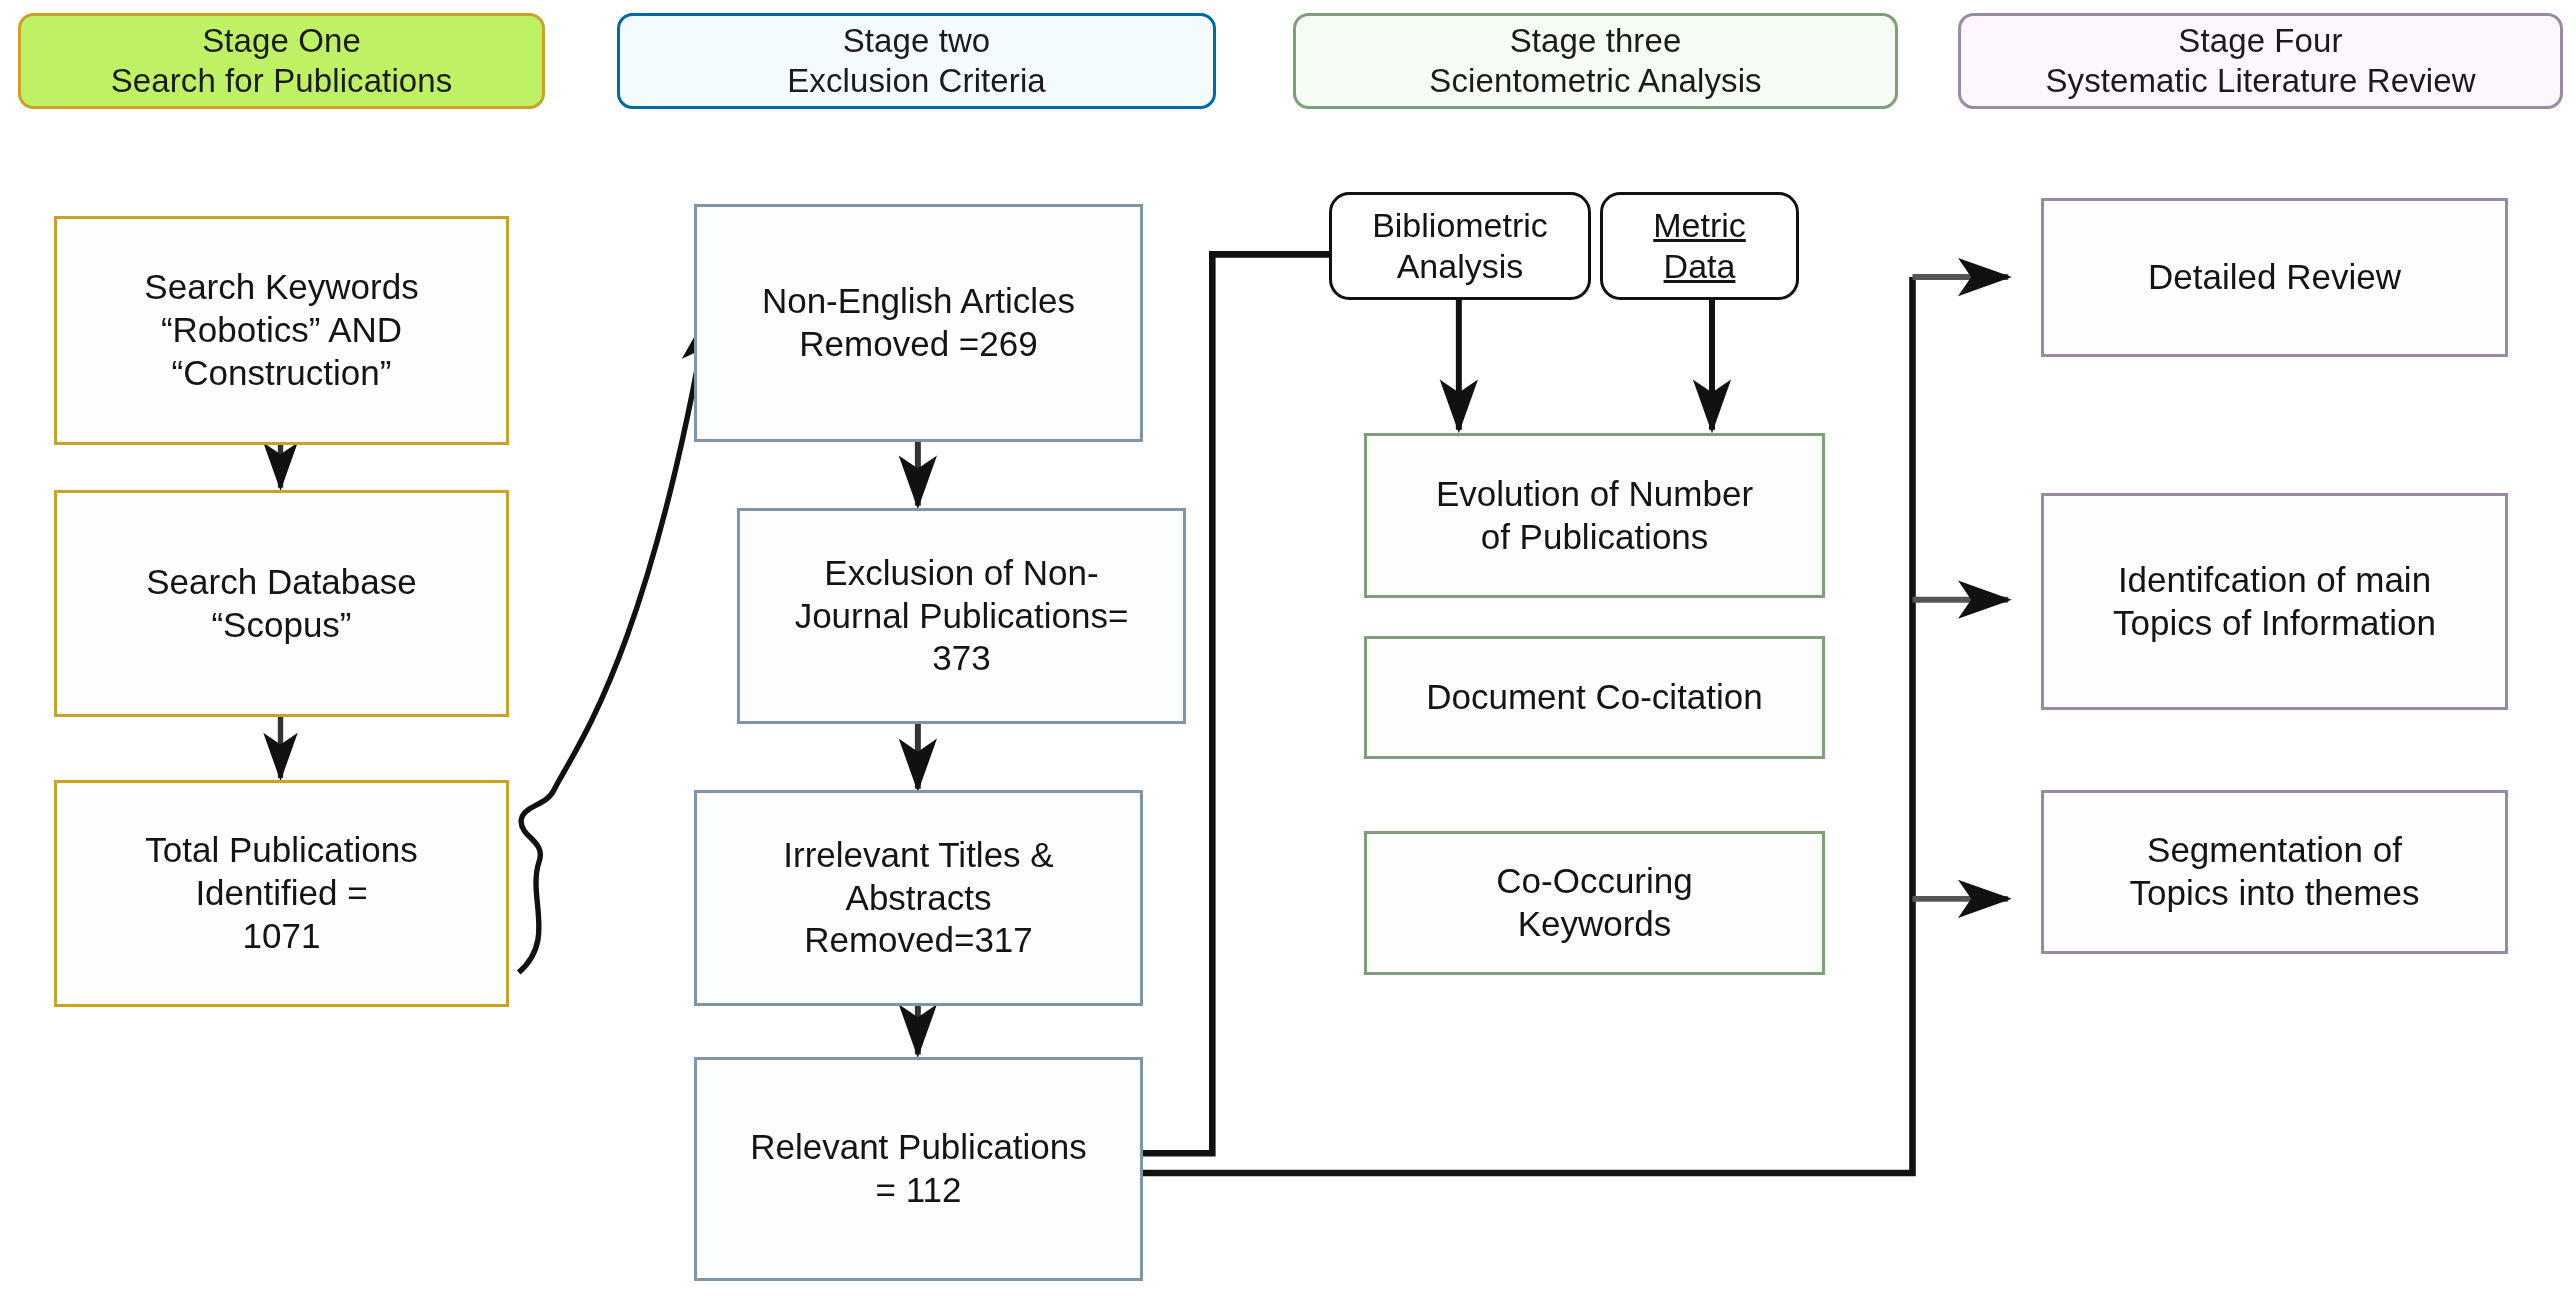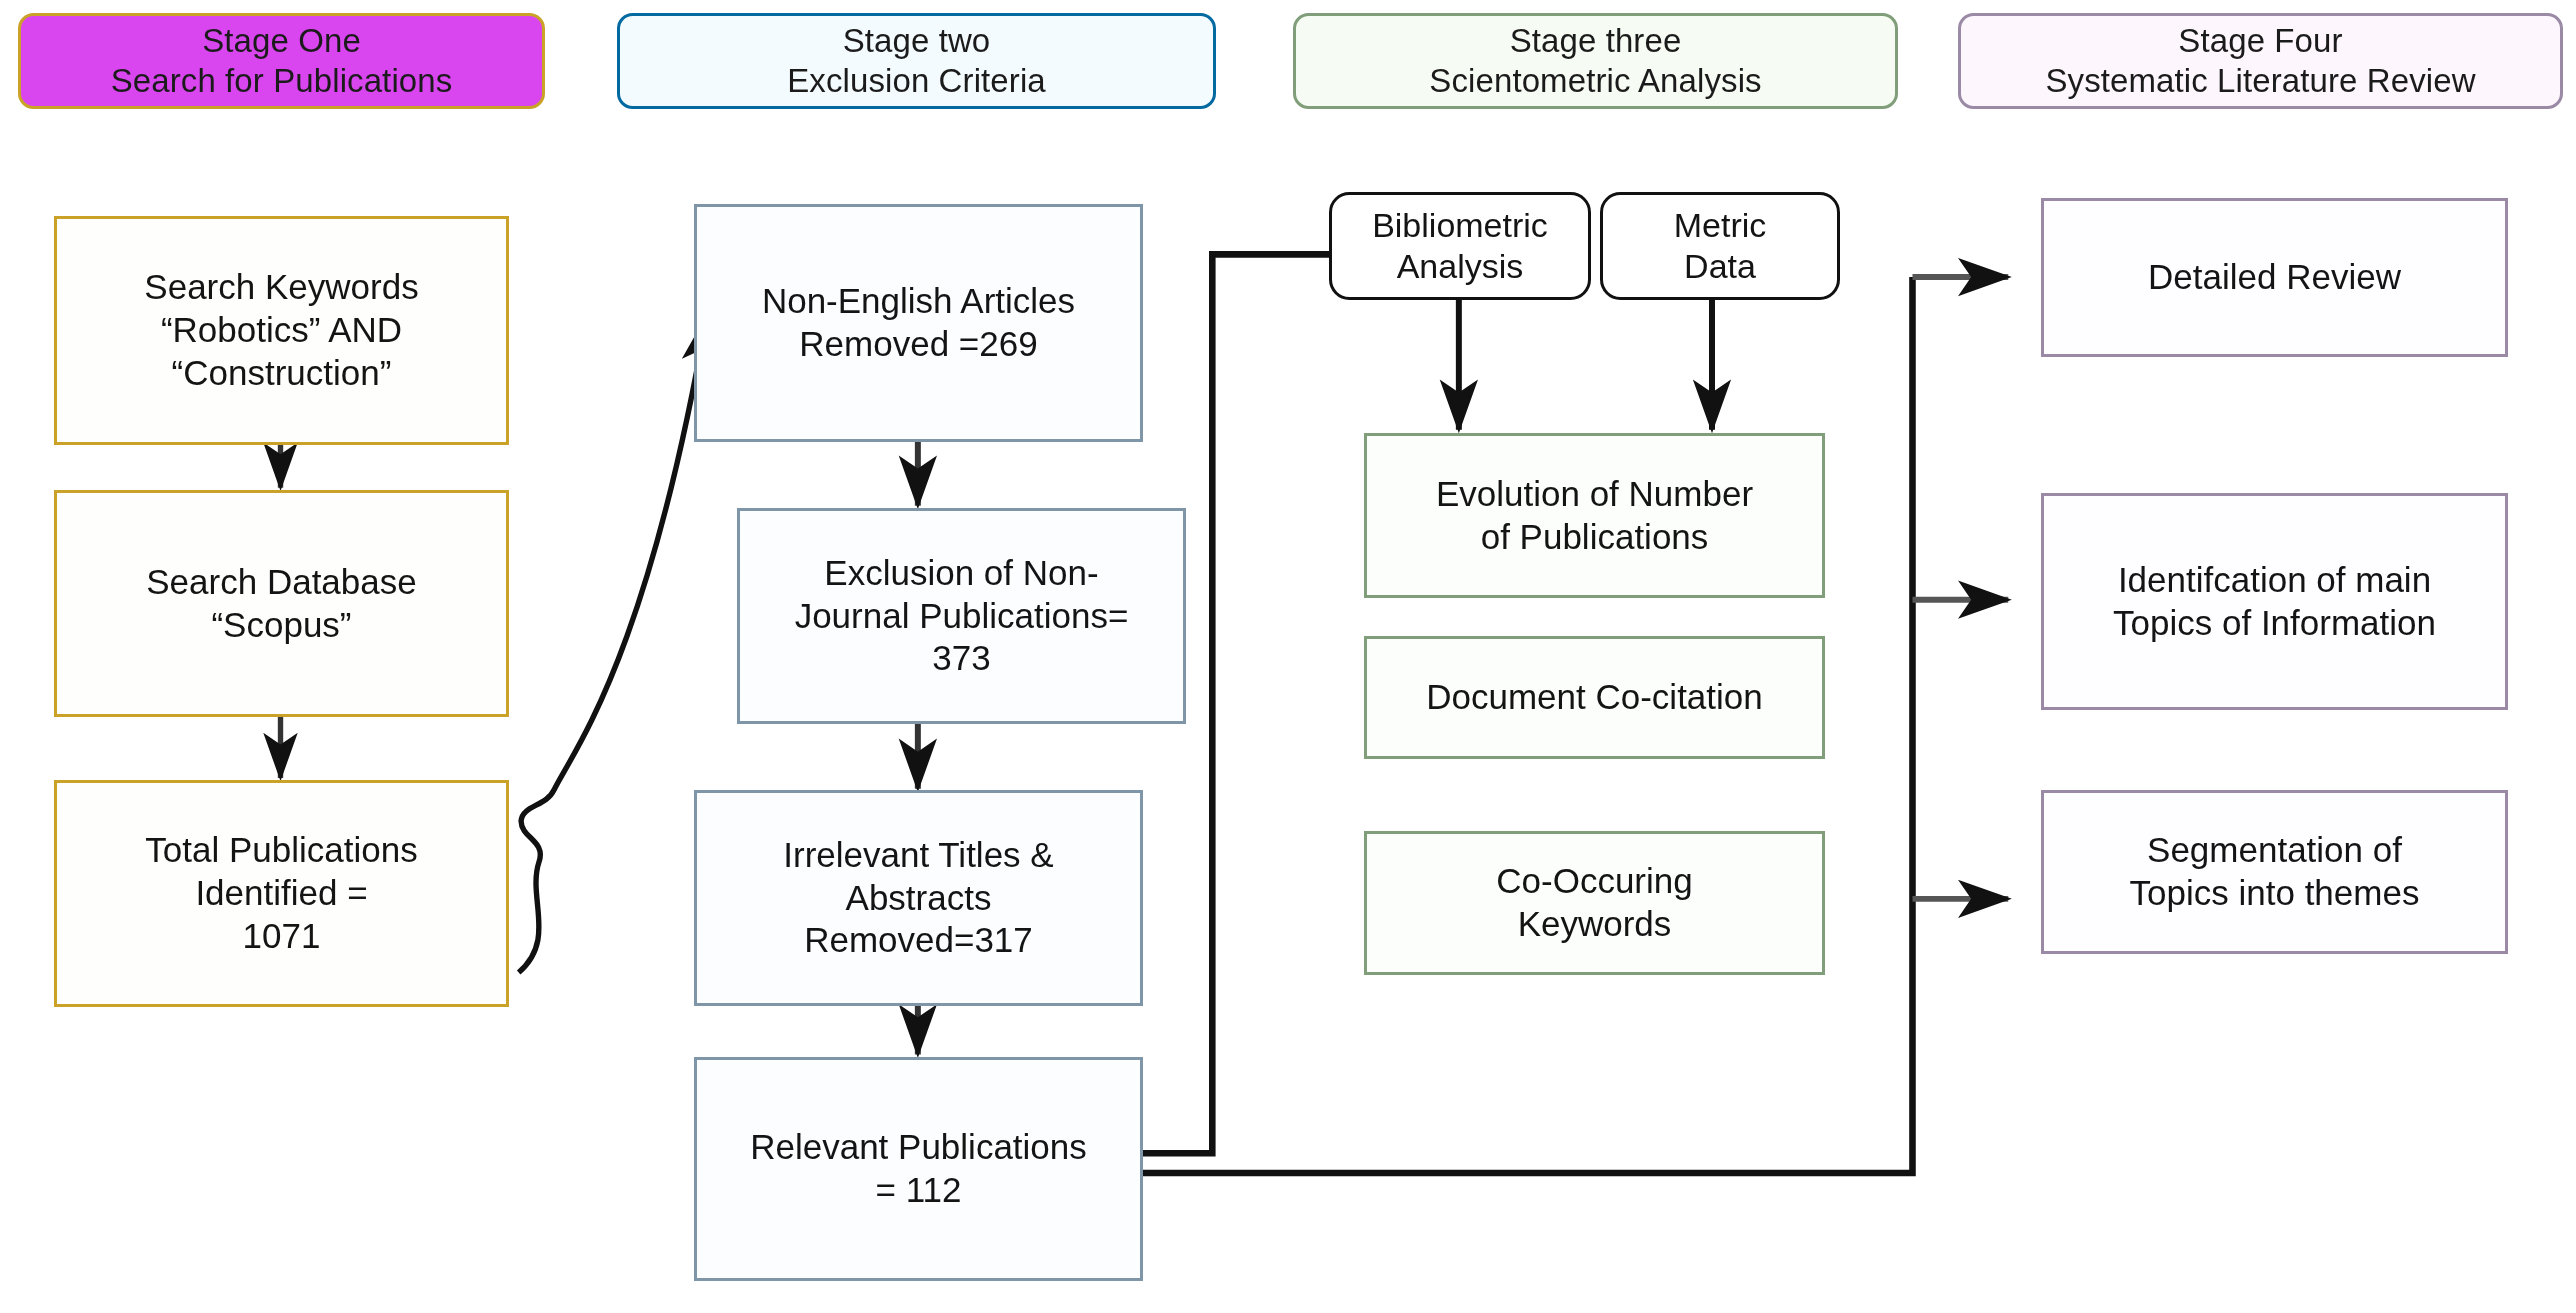--- a/index.html
+++ b/index.html
@@ -54,21 +54,21 @@
 
   .node.rounded { border-radius: 20.4px; }
 
   
   .th-one   { border: 3px solid #c9a227; background: #fefefd; }
   .th-two   { border: 3px solid #7f96a8; background: #fbfdfe; }
   .th-three { border: 3px solid #7f9e79; background: #fcfefb; }
   .th-four  { border: 3px solid #9b8aa6; background: #fefdff; }
   .th-black { border: 3.6px solid #111111; background: #ffffff; }
 
-  .hdr-one   { border: 3px solid #c9a227; background: #d946ef; }
+  .hdr-one   { border: 3px solid #c9a227; background: #bef264; }
   .hdr-two   { border: 3px solid #0369a1; background: #f4fbfe; }
   .hdr-three { border: 3px solid #7f9e79; background: #f6fcf3; }
   .hdr-four  { border: 3px solid #9b8aa6; background: #fdf6fd; }
 
   
   #wires {
     position: absolute;
     left: 0; top: 0;
     width: 2576px;
     height: 1313px;
@@ -167,21 +167,21 @@
   <div class="node th-two" style="left:694px; top:1057px; width:449px; height:224px;">
     <span class="ln">Relevant Publications</span>
     <span class="ln">= 112</span>
   </div>
 
   <div class="node th-black rounded" style="left:1329px; top:192px; width:262px; height:108px; font-size:34px;">
     <span class="ln">Bibliometric</span>
     <span class="ln">Analysis</span>
   </div>
 
-  <div class="node th-black rounded" style="left:1600px; top:192px; width:240px; height:108px; font-size:34px;">
+  <div class="node th-black rounded" style="left:1600px; top:192px; width:199px; height:108px; font-size:34px;text-decoration:underline;">
     <span class="ln">Metric</span>
     <span class="ln">Data</span>
   </div>
 
   <div class="node th-three" style="left:1364px; top:433px; width:461px; height:165px;">
     <span class="ln">Evolution of Number</span>
     <span class="ln">of Publications</span>
   </div>
 
   <div class="node th-three" style="left:1364px; top:636px; width:461px; height:123px;">

